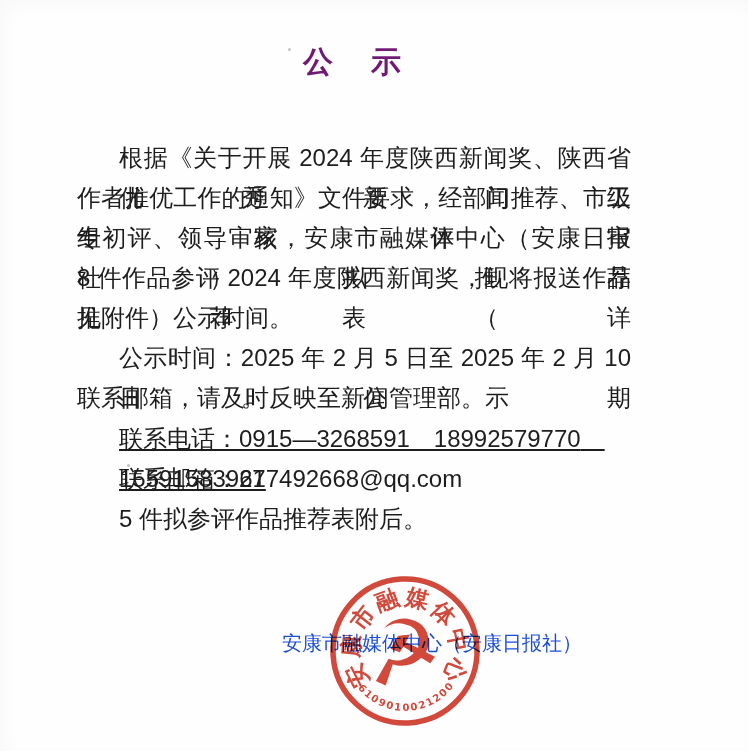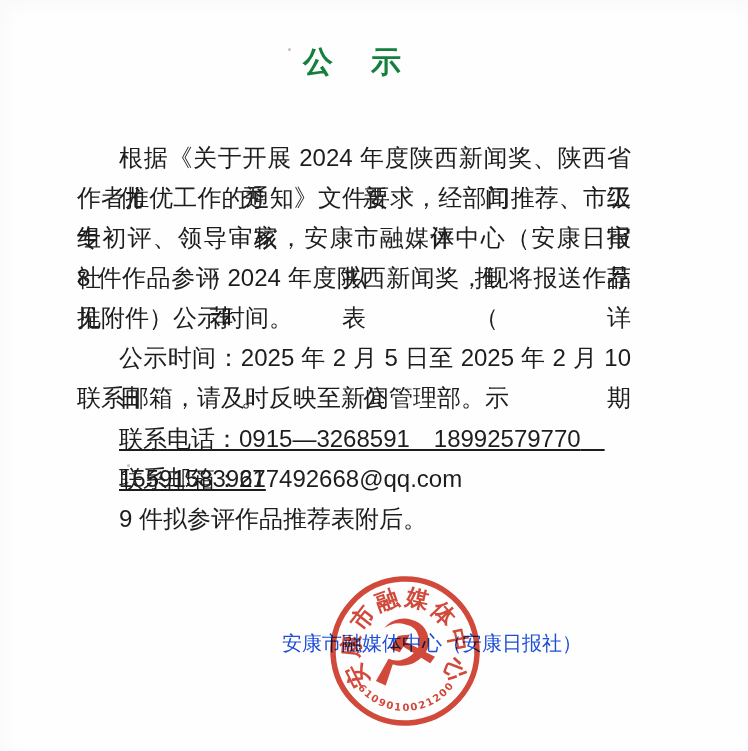--- a/index.html
+++ b/index.html
@@ -14,21 +14,21 @@
     box-shadow: inset 6px 6px 18px rgba(0,0,0,0.025);
   }
   .doc-title {
     position: absolute;
     left: 77px; top: 45px; width: 554px;
     text-align: center;
     font-size: 30px;
     line-height: 34px;
     font-weight: 700;
     letter-spacing: 4px;
-    color: #15803d;
+    color: #701a75;
   }
   .body-block {
     position: absolute;
     left: 77px; top: 138px; width: 554px;
   }
   .line {
     height: 40px;
     line-height: 40px;
     font-size: 24px;
     white-space: normal;
@@ -100,21 +100,21 @@
   <div class="body-block">
     <div class="line justify indent">根据《关于开展 2024 年度陕西新闻奖、陕西省优秀新闻工</div>
     <div class="line justify">作者推优工作的通知》文件要求，经部门推荐、市级专家评审</div>
     <div class="line justify">组初评、领导审核，安康市融媒体中心（安康日报社）拟推荐</div>
     <div class="line justify">8 件作品参评 2024 年度陕西新闻奖，现将报送作品推荐表（详</div>
     <div class="line">见附件）公示时间。</div>
     <div class="line justify indent">公示时间：2025 年 2 月 5 日至 2025 年 2 月 10 日。公示期</div>
     <div class="line">联系邮箱，请及时反映至新闻管理部。</div>
     <div class="line indent gap">联系电话：0915—3268591　18992579770　15591583961</div>
     <div class="line indent">联系邮箱：277492668@qq.com</div>
-    <div class="line indent">9 件拟参评作品推荐表附后。</div>
+    <div class="line indent">5 件拟参评作品推荐表附后。</div>
   </div>
 
   <div class="signature-line">安康市融媒体中心（安康日报社）</div>
 
   <svg class="seal" width="160" height="160" viewBox="-80 -80 160 160">
     <defs>
       <path id="serialArc" d="M -49.1 34.4 A 60 60 0 0 0 49.1 34.4" fill="none"></path>
     </defs>
     <circle class="seal-ring" cx="0" cy="0" r="72" stroke="#cc2f20"></circle>
     <g fill="#cc2f20">

